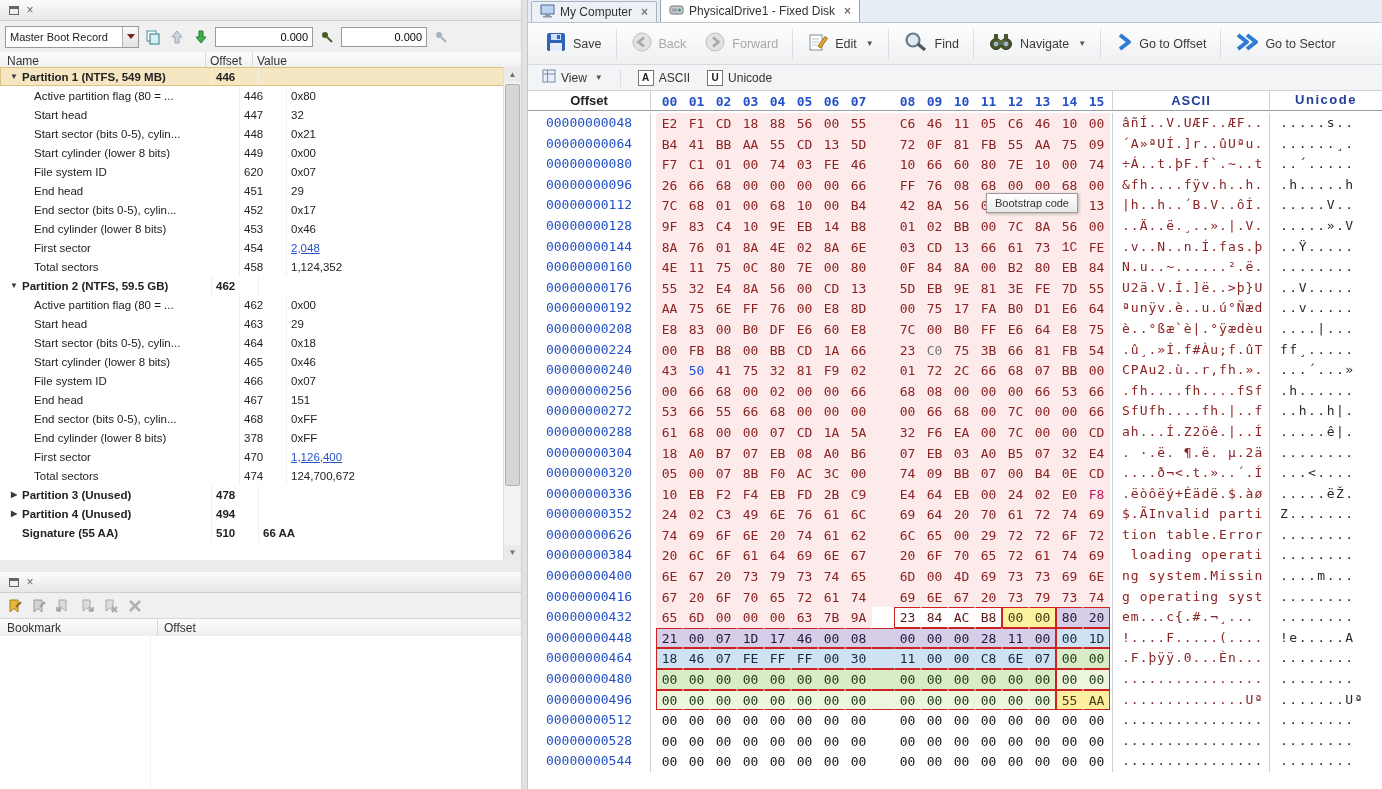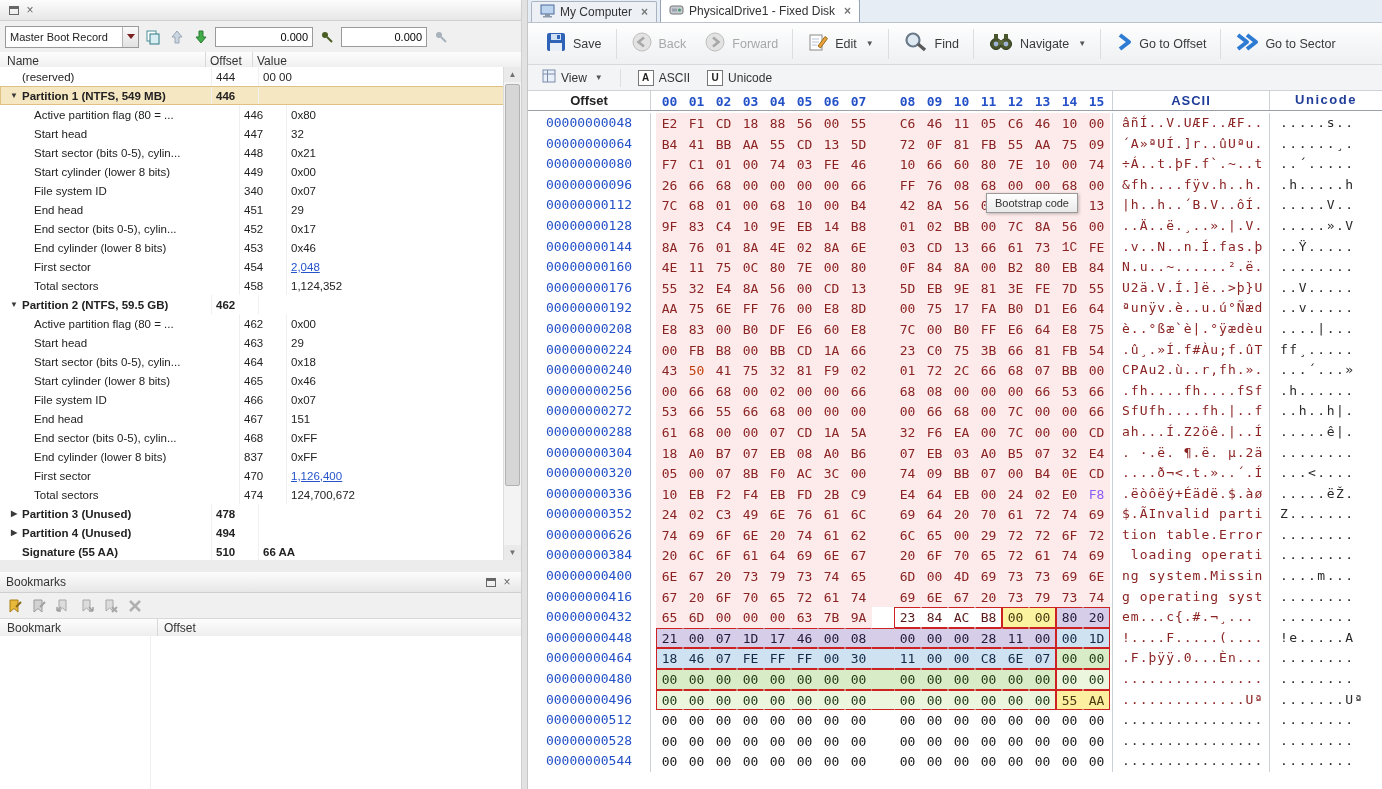--- a/index.html
+++ b/index.html
@@ -133,28 +133,20 @@
         </span>
       </div>
 
       <div class="tmpl-header">
         <div class="h-name">Name</div>
         <div class="h-off">Offset</div>
         <div class="h-val">Value</div>
       </div>
 
       <div class="tmpl-body">
-          <div class="tmpl-row">
-            <div class="cell-name" style="padding-left: 6px;">
-              <span class="arrow"></span>
-              <span>(reserved)</span>
-            </div>
-            <div class="cell-offset">444</div>
-            <div class="cell-value"><span class="">00 00</span></div>
-          </div>
           <div class="tmpl-row selected bold">
             <div class="cell-name" style="padding-left: 6px;">
               <span class="arrow">▼</span>
               <span>Partition 1 (NTFS, 549 MB)</span>
             </div>
             <div class="cell-offset">446</div>
             <div class="cell-value"><span class=""></span></div>
           </div>
           <div class="tmpl-row">
             <div class="cell-name" style="padding-left: 34px;">
@@ -181,21 +173,21 @@
             <div class="cell-name" style="padding-left: 34px;">
               <span>Start cylinder (lower 8 bits)</span>
             </div>
             <div class="cell-offset">449</div>
             <div class="cell-value"><span class="">0x00</span></div>
           </div>
           <div class="tmpl-row">
             <div class="cell-name" style="padding-left: 34px;">
               <span>File system ID</span>
             </div>
-            <div class="cell-offset">340</div>
+            <div class="cell-offset">620</div>
             <div class="cell-value"><span class="">0x07</span></div>
           </div>
           <div class="tmpl-row">
             <div class="cell-name" style="padding-left: 34px;">
               <span>End head</span>
             </div>
             <div class="cell-offset">451</div>
             <div class="cell-value"><span class="">29</span></div>
           </div>
           <div class="tmpl-row">
@@ -280,21 +272,21 @@
             <div class="cell-name" style="padding-left: 34px;">
               <span>End sector (bits 0-5), cylin...</span>
             </div>
             <div class="cell-offset">468</div>
             <div class="cell-value"><span class="">0xFF</span></div>
           </div>
           <div class="tmpl-row">
             <div class="cell-name" style="padding-left: 34px;">
               <span>End cylinder (lower 8 bits)</span>
             </div>
-            <div class="cell-offset">837</div>
+            <div class="cell-offset">378</div>
             <div class="cell-value"><span class="">0xFF</span></div>
           </div>
           <div class="tmpl-row">
             <div class="cell-name" style="padding-left: 34px;">
               <span>First sector</span>
             </div>
             <div class="cell-offset">470</div>
             <div class="cell-value"><span class="linkval">1,126,400</span></div>
           </div>
           <div class="tmpl-row">
@@ -333,21 +325,20 @@
       <div class="tmpl-scroll">
         <div class="scr-arrow">▲</div>
         <div class="scr-thumb"></div>
         <div class="scr-arrow scr-down">▼</div>
       </div>
       <div class="hsplit"></div>
     </section>
 
     <section class="bookmarks-panel">
       <div class="panel-titlebar">
-        <span class="pt-title">Bookmarks</span>
         <span class="pt-btn">
           <svg width="10" height="9">
               <rect x="0.5" y="0.5" width="9" height="8" fill="none" stroke="#666"></rect>
               <rect x="0.5" y="0.5" width="9" height="2.5" fill="#666"></rect>
             </svg>
         </span>
         <span class="pt-btn">×</span>
       </div>
       <div class="bm-toolbar">
         <span class="bm-ic">
@@ -836,36 +827,36 @@
             <span class="bcell" style="background: rgb(253, 234, 234); color: rgb(139, 35, 35);">00</span>
             <span class="bcell" style="background: rgb(253, 234, 234); color: rgb(139, 35, 35);">FB</span>
             <span class="bcell" style="background: rgb(253, 234, 234); color: rgb(139, 35, 35);">B8</span>
             <span class="bcell" style="background: rgb(253, 234, 234); color: rgb(139, 35, 35);">00</span>
             <span class="bcell" style="background: rgb(253, 234, 234); color: rgb(139, 35, 35);">BB</span>
             <span class="bcell" style="background: rgb(253, 234, 234); color: rgb(139, 35, 35);">CD</span>
             <span class="bcell" style="background: rgb(253, 234, 234); color: rgb(139, 35, 35);">1A</span>
             <span class="bcell" style="background: rgb(253, 234, 234); color: rgb(139, 35, 35);">66</span>
             <span class="bgap" style="background: rgb(253, 234, 234);"></span>
             <span class="bcell" style="background: rgb(253, 234, 234); color: rgb(139, 35, 35);">23</span>
-            <span class="bcell" style="background: rgb(253, 234, 234); color: #7f1d1d;">C0</span>
+            <span class="bcell" style="background: rgb(253, 234, 234); color: #737373;">C0</span>
             <span class="bcell" style="background: rgb(253, 234, 234); color: rgb(139, 35, 35);">75</span>
             <span class="bcell" style="background: rgb(253, 234, 234); color: rgb(139, 35, 35);">3B</span>
             <span class="bcell" style="background: rgb(253, 234, 234); color: rgb(139, 35, 35);">66</span>
             <span class="bcell" style="background: rgb(253, 234, 234); color: rgb(139, 35, 35);">81</span>
             <span class="bcell" style="background: rgb(253, 234, 234); color: rgb(139, 35, 35);">FB</span>
             <span class="bcell" style="background: rgb(253, 234, 234); color: rgb(139, 35, 35);">54</span>
           </div>
           <div class="c-ascii">.û¸.»Í.f#Àu;f.ûT</div>
           <div class="c-uni">ff¸.....</div>
         </div>
         <div class="hexrow code">
           <div class="c-off">00000000240</div>
           <div class="c-bytes">
             <span class="bcell" style="background: rgb(253, 234, 234); color: rgb(139, 35, 35);">43</span>
-            <span class="bcell" style="background: rgb(253, 234, 234); color: #c2410c;">50</span>
+            <span class="bcell" style="background: rgb(253, 234, 234); color: #1d4ed8;">50</span>
             <span class="bcell" style="background: rgb(253, 234, 234); color: rgb(139, 35, 35);">41</span>
             <span class="bcell" style="background: rgb(253, 234, 234); color: rgb(139, 35, 35);">75</span>
             <span class="bcell" style="background: rgb(253, 234, 234); color: rgb(139, 35, 35);">32</span>
             <span class="bcell" style="background: rgb(253, 234, 234); color: rgb(139, 35, 35);">81</span>
             <span class="bcell" style="background: rgb(253, 234, 234); color: rgb(139, 35, 35);">F9</span>
             <span class="bcell" style="background: rgb(253, 234, 234); color: rgb(139, 35, 35);">02</span>
             <span class="bgap" style="background: rgb(253, 234, 234);"></span>
             <span class="bcell" style="background: rgb(253, 234, 234); color: rgb(139, 35, 35);">01</span>
             <span class="bcell" style="background: rgb(253, 234, 234); color: rgb(139, 35, 35);">72</span>
             <span class="bcell" style="background: rgb(253, 234, 234); color: rgb(139, 35, 35);">2C</span>
@@ -1010,21 +1001,21 @@
             <span class="bcell" style="background: rgb(253, 234, 234); color: rgb(139, 35, 35);">2B</span>
             <span class="bcell" style="background: rgb(253, 234, 234); color: rgb(139, 35, 35);">C9</span>
             <span class="bgap" style="background: rgb(253, 234, 234);"></span>
             <span class="bcell" style="background: rgb(253, 234, 234); color: rgb(139, 35, 35);">E4</span>
             <span class="bcell" style="background: rgb(253, 234, 234); color: rgb(139, 35, 35);">64</span>
             <span class="bcell" style="background: rgb(253, 234, 234); color: rgb(139, 35, 35);">EB</span>
             <span class="bcell" style="background: rgb(253, 234, 234); color: rgb(139, 35, 35);">00</span>
             <span class="bcell" style="background: rgb(253, 234, 234); color: rgb(139, 35, 35);">24</span>
             <span class="bcell" style="background: rgb(253, 234, 234); color: rgb(139, 35, 35);">02</span>
             <span class="bcell" style="background: rgb(253, 234, 234); color: rgb(139, 35, 35);">E0</span>
-            <span class="bcell" style="background: rgb(253, 234, 234); color: #8b5cf6;">F8</span>
+            <span class="bcell" style="background: rgb(253, 234, 234); color: #be185d;">F8</span>
           </div>
           <div class="c-ascii">.ëòôëý+Éädë.$.àø</div>
           <div class="c-uni">.....ëŽ.</div>
         </div>
         <div class="hexrow code">
           <div class="c-off">00000000352</div>
           <div class="c-bytes">
             <span class="bcell" style="background: rgb(253, 234, 234); color: rgb(139, 35, 35);">24</span>
             <span class="bcell" style="background: rgb(253, 234, 234); color: rgb(139, 35, 35);">02</span>
             <span class="bcell" style="background: rgb(253, 234, 234); color: rgb(139, 35, 35);">C3</span>

